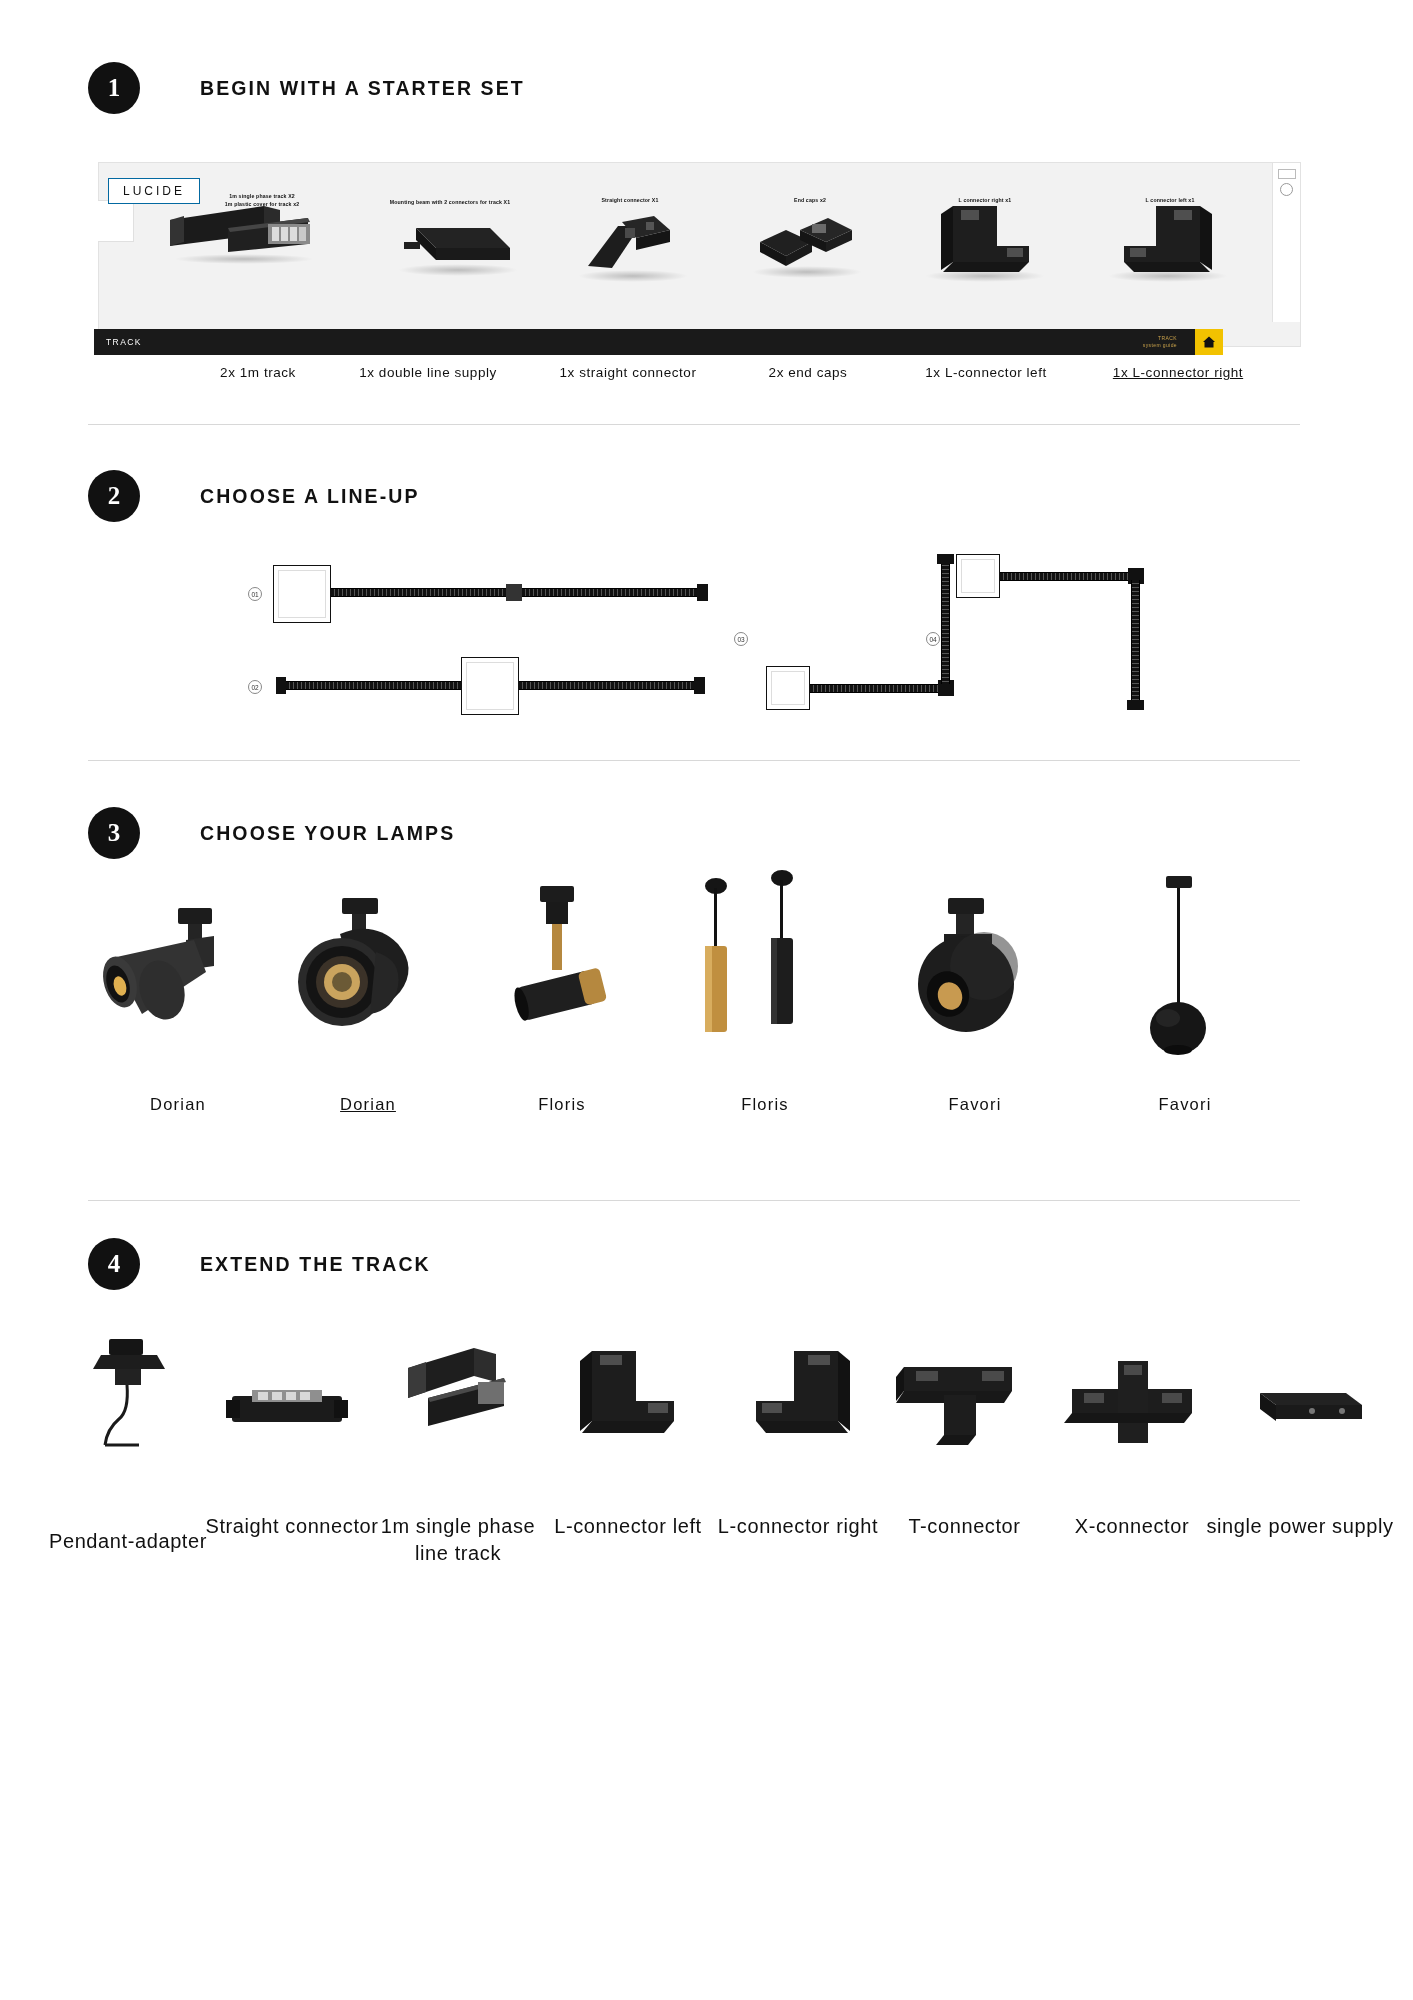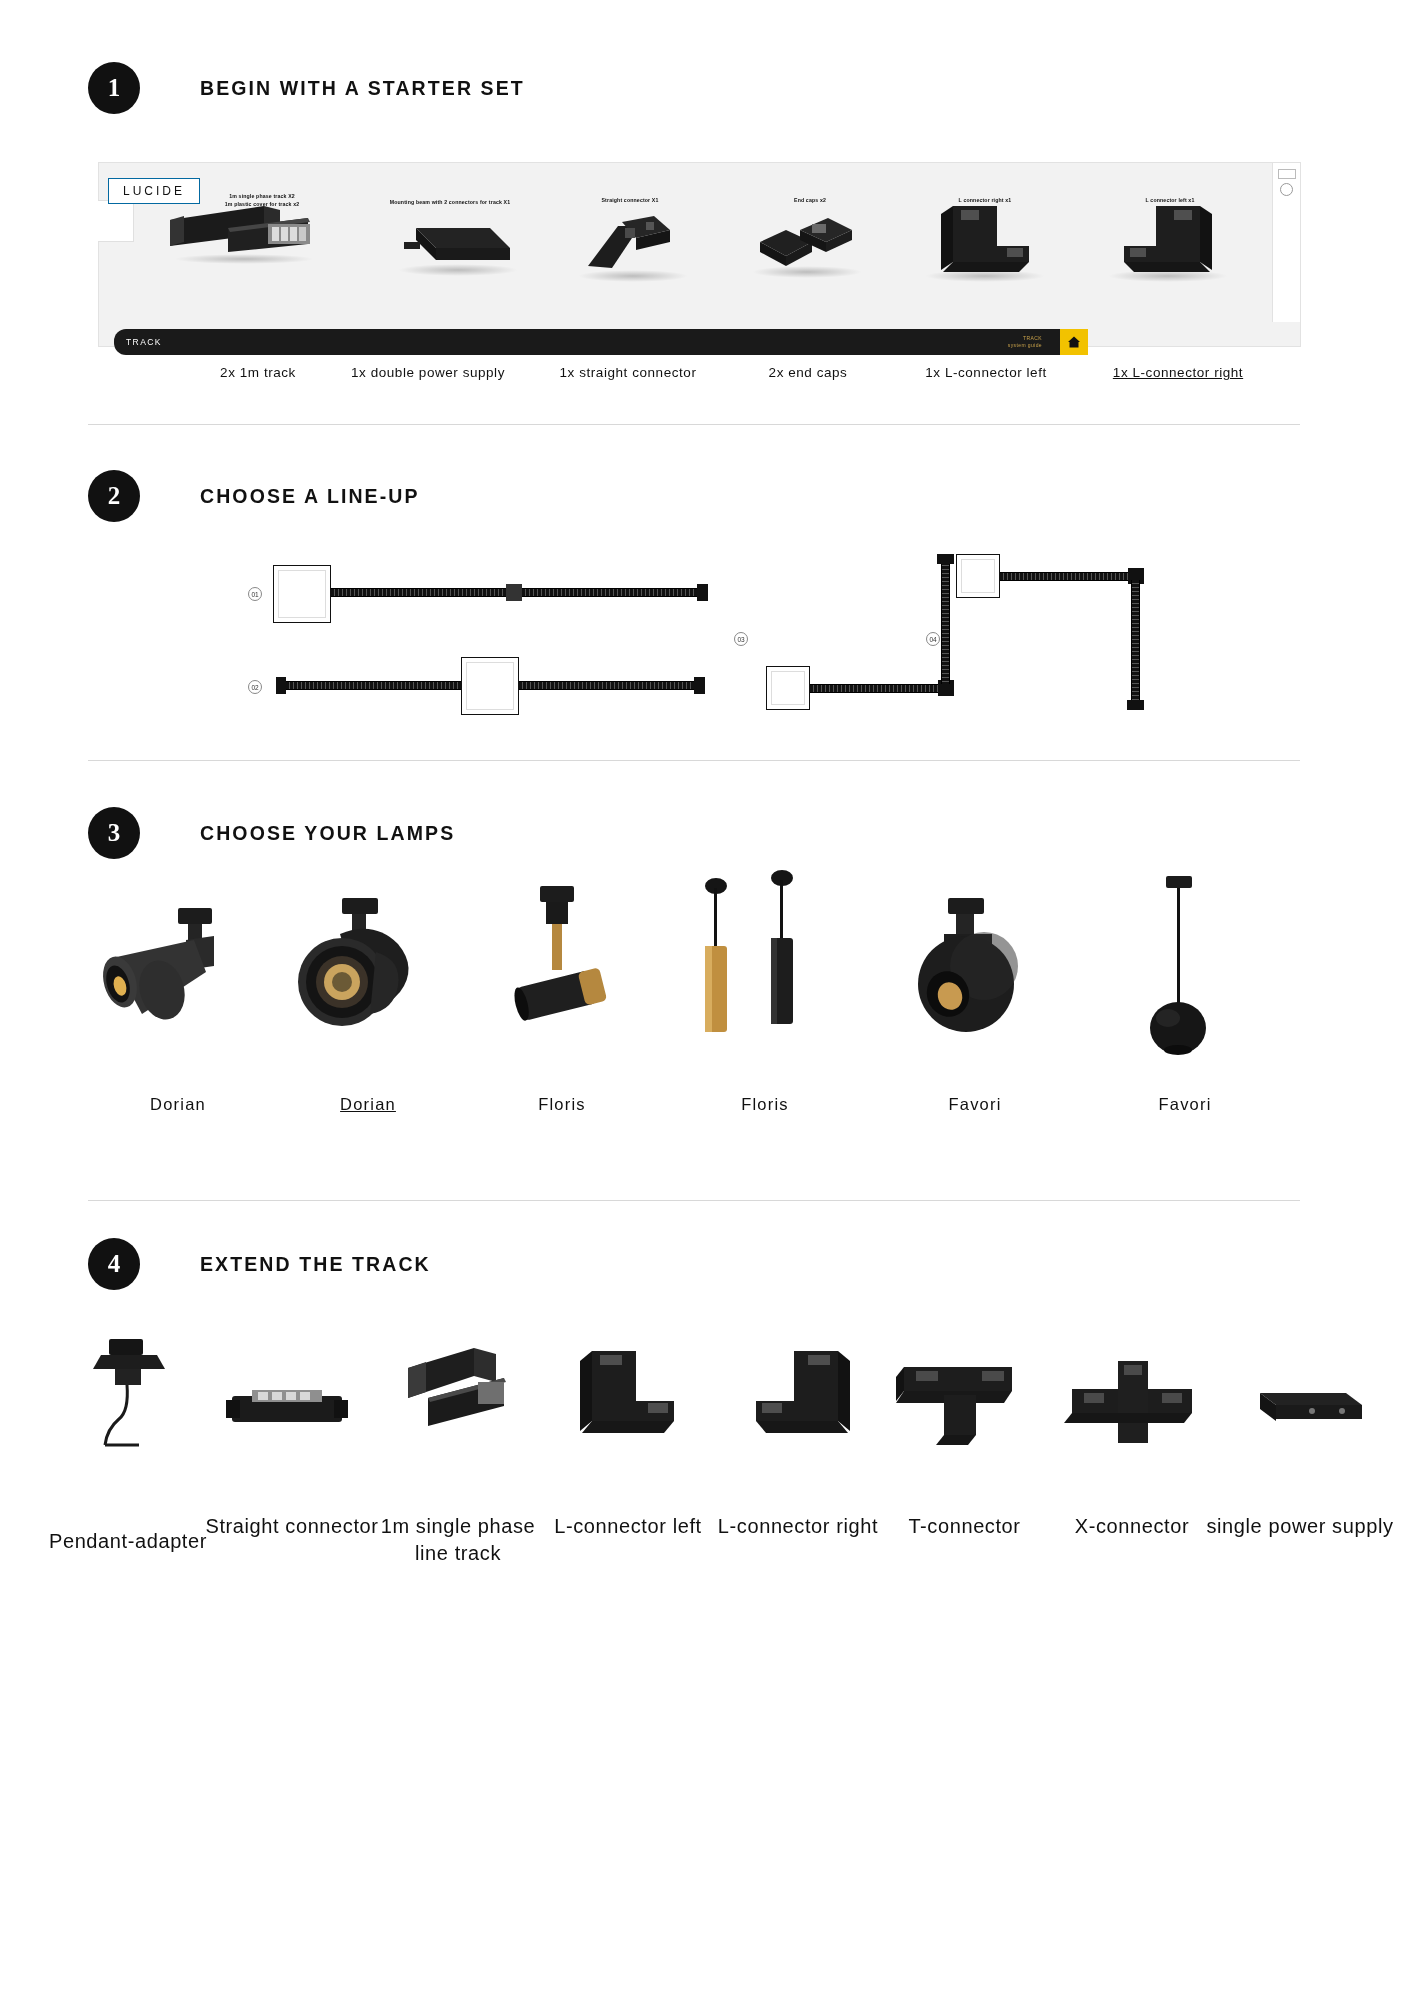--- a/index.html
+++ b/index.html
@@ -55,26 +55,25 @@
     width:92px; height:26px; border:1px solid #0369a1;
     display:flex; align-items:center; justify-content:center;
     font-size:12px; letter-spacing:3px; color:#111;
     background:#fff;
   }
   .starter-tab {
     position:absolute; left:98px; top:200px; width:36px; height:42px;
     background:#fff; border:1px solid #e0e0e0; border-left:none;
   }
   .starter-bar {
-    position:absolute; left:114px; top:329px; width:974px; height:26px;
+    position:absolute; left:94px; top:329px; width:1129px; height:26px;
     background:#1a1a1a; color:#fff;
     font-size:8.5px; letter-spacing:1.4px;
     display:flex; align-items:center;
     padding-left:12px;
-    border-radius:12px;
   }
   .starter-bar .right {
     position:absolute; right:46px; font-size:5px; color:#c8a14a; letter-spacing:.4px;
     text-align:right; line-height:1.5;
   }
   .starter-yellow {
     position:absolute; right:0; top:0; width:28px; height:26px; background:#f2c200;
     display:flex; align-items:center; justify-content:center;
   }
   .starter-right-col {
@@ -272,21 +271,21 @@
 system guide</span>
     <span class="starter-yellow">
       <svg width="14" height="14" viewBox="0 0 14 14">
           <path d="M1 7 L7 1.5 L13 7 L11.5 7 L11.5 12.5 L2.5 12.5 L2.5 7 Z" fill="#111"></path>
         </svg>
     </span>
   </div>
 
   <div class="cap-row">
     <div class="cap" style="left:160px;">2x 1m track</div>
-    <div class="cap" style="left:330px;">1x double power supply</div>
+    <div class="cap" style="left:330px;">1x double line supply</div>
     <div class="cap" style="left:530px;">1x straight connector</div>
     <div class="cap" style="left:710px;">2x end caps</div>
     <div class="cap" style="left:888px;">1x L-connector left</div>
     <div class="cap" style="left:1080px;text-decoration:underline;">1x L-connector right</div>
   </div>
 
   <div class="divider" style="top:424px;"></div>
 
   <div class="section-head" style="left:88px; top:470px;">
     <div class="step-badge">2</div>

